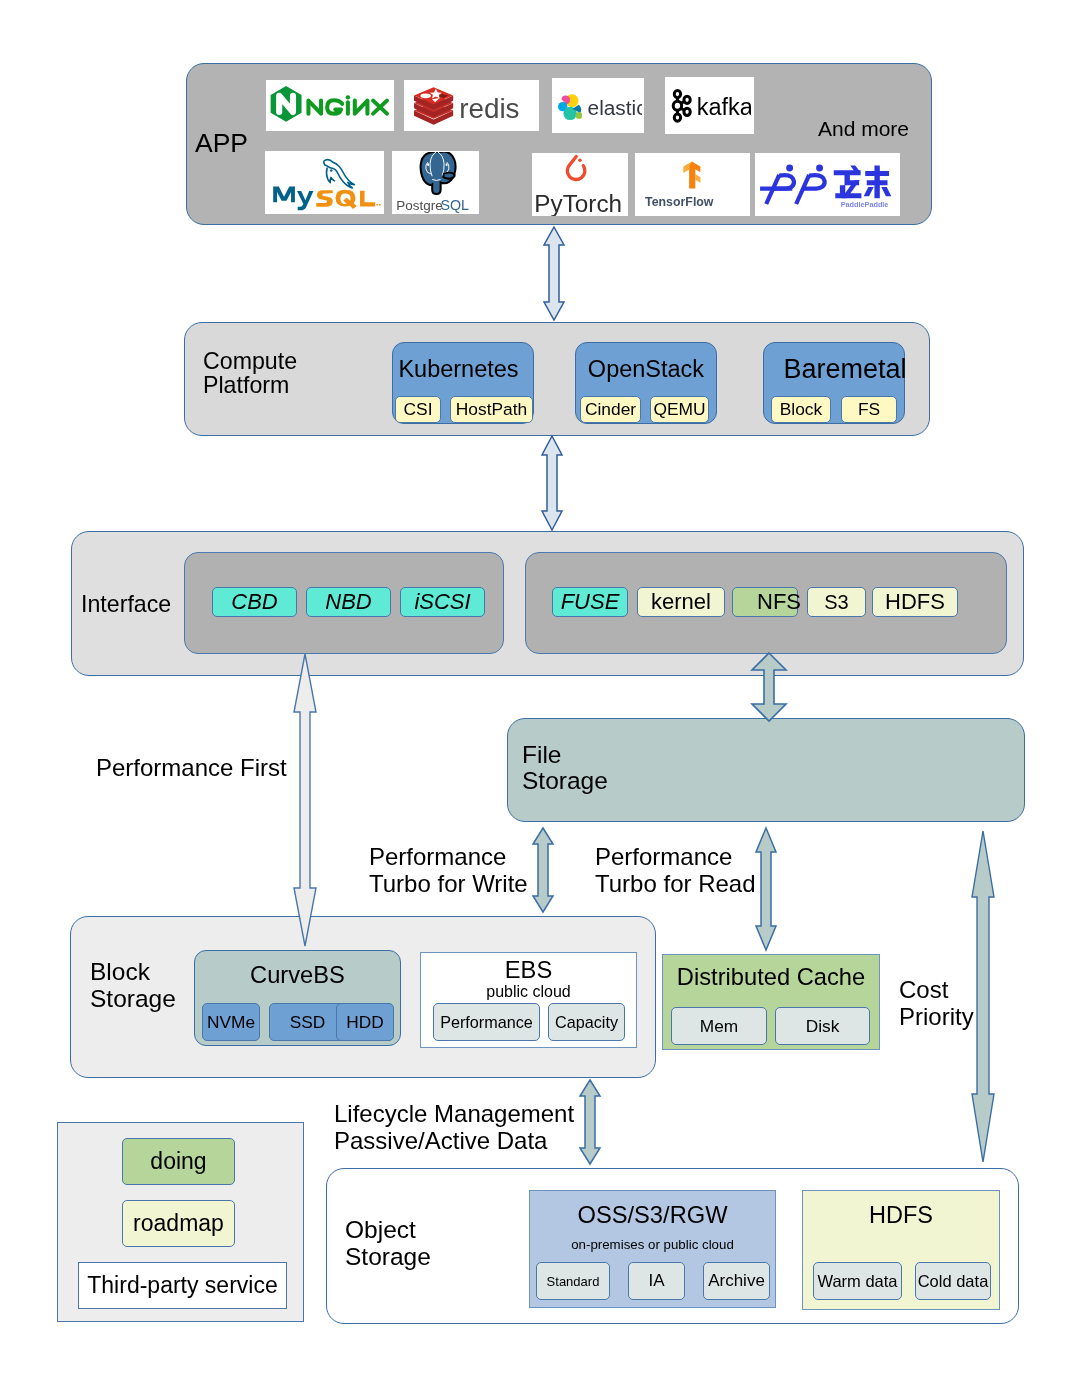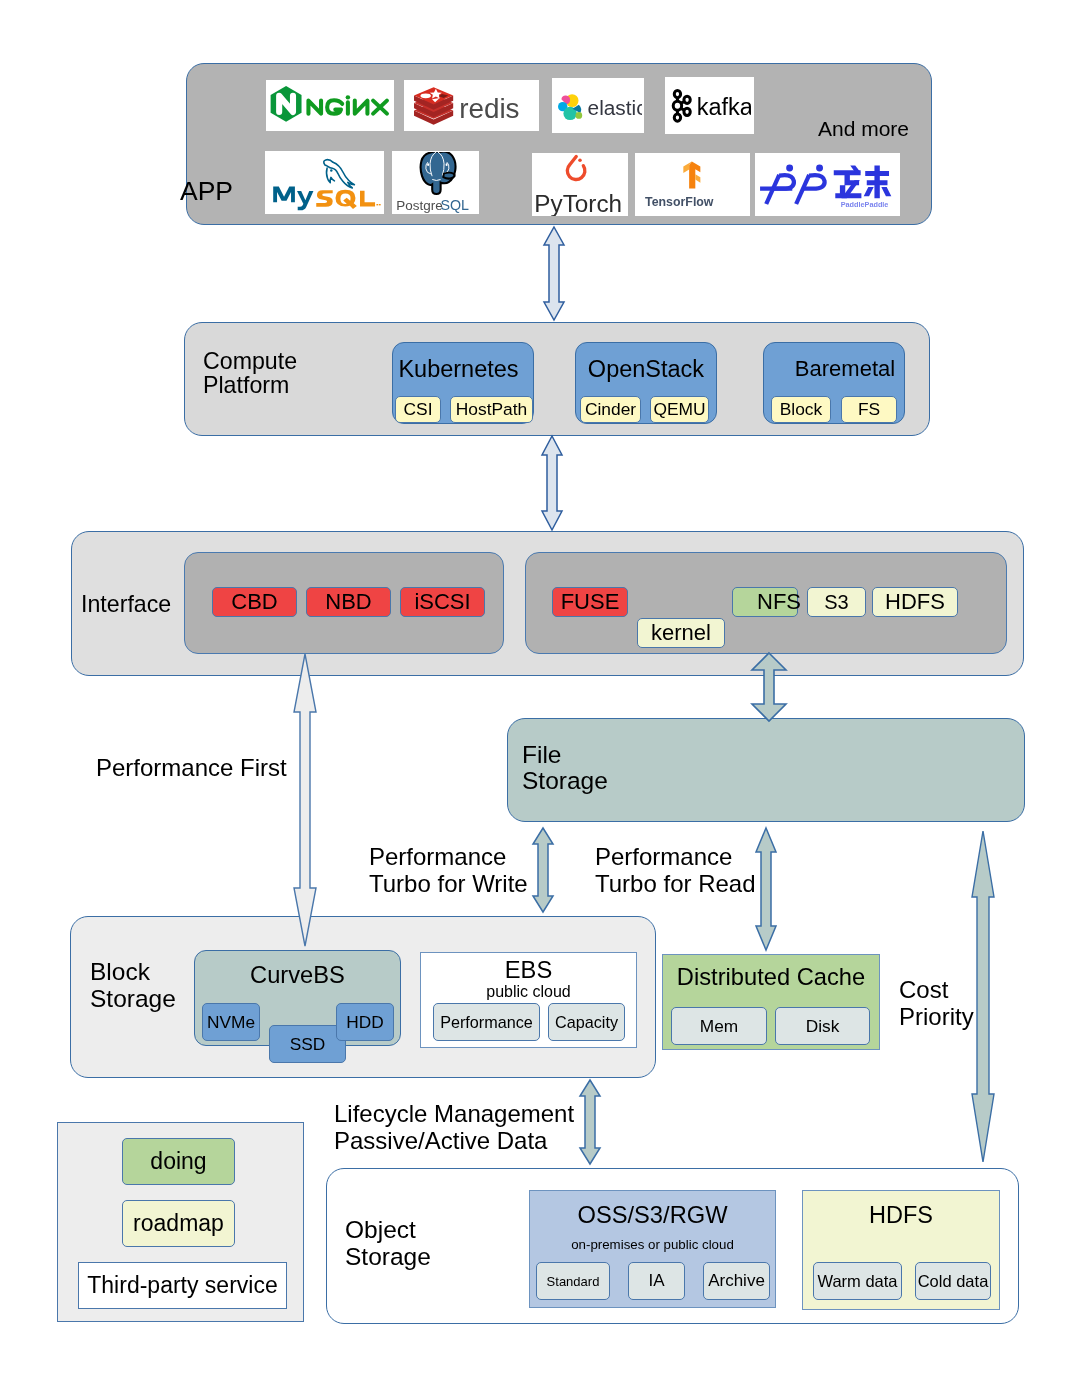--- a/index.html
+++ b/index.html
@@ -26,35 +26,35 @@
   .box-blue{background:#6fa0d4;border:1.2px solid #3b6ea5;border-radius:12px;}
   .box-teal{background:#b7cbc8;border:1.2px solid #3b6ea5;border-radius:12px;}
   .box-green{background:#b5d59b;border:1.2px solid #6d93bf;}
   .box-yellow{background:#f2f5d2;border:1.2px solid #6d93bf;}
   .box-bluegray{background:#b4c7e2;border:1.2px solid #6d93bf;}
   .box-white{background:#ffffff;border:1.2px solid #6d93bf;}
 
   
   .tag{border:1.1px solid #4a77ab;border-radius:5px;background:#fef9c3;
        display:flex;align-items:center;justify-content:center;white-space:nowrap;}
-  .tag-lblue{background:#ef4444;}
+  .tag-lblue{background:#5eead4;font-style:italic;}
   .tag-dblue{background:#6fa0d4;}
   .tag-pale{background:#dde5e5;}
   .tag-yellow{background:#f2f5d2;}
   .tag-green{background:#b5d59b;}
 
   .lbl{line-height:1.18;}
   .logo-card{background:#ffffff;display:flex;align-items:center;justify-content:center;overflow:hidden;}
 </style>
 </head>
 <body>
 <div id="stage">
 
   <div class="abs panel panel-app" style="left:186px;top:63px;width:746px;height:162px;"></div>
-  <div class="abs lbl" style="left:180px;top:128px;width:54px;font-size:26.5px;text-align:left;margin-top:48px;">APP</div>
+  <div class="abs lbl" style="left:195px;top:128px;width:54px;font-size:26.5px;text-align:left;">APP</div>
   <div class="abs lbl" style="left:818px;top:117px;width:94px;font-size:21px;text-align:left;">And more</div>
 
   <div class="abs logo-card" style="left:266px;top:80px;width:128px;height:51px;">
     <svg width="122" height="41" viewBox="0 0 300 100">
       <path d="M42 2 L80 24 L80 68 L42 90 L4 68 L4 24 Z" fill="#099639"></path>
       <g stroke="#ffffff" stroke-width="15" stroke-linecap="round" stroke-linejoin="round" fill="none">
         <path d="M25 66 L25 26 L59 66 L59 26"></path>
       </g>
       <g fill="none" stroke="#109b20" stroke-width="10" stroke-linecap="round" stroke-linejoin="round">
         <path d="M97 70 L97 38 L128 70 L128 38"></path>
@@ -231,55 +231,55 @@
   <div class="abs ctr" style="left:392px;top:348px;width:133px;height:42px;font-size:23.5px;">Kubernetes</div>
   <div class="abs tag" style="left:395px;top:396px;width:46px;height:27px;font-size:17.4px;">CSI</div>
   <div class="abs tag" style="left:450px;top:396px;width:83px;height:27px;font-size:17.4px;">HostPath</div>
 
   <div class="abs box-blue" style="left:575px;top:342px;width:142px;height:82px;"></div>
   <div class="abs ctr" style="left:575px;top:348px;width:142px;height:42px;font-size:23.5px;">OpenStack</div>
   <div class="abs tag" style="left:580px;top:396px;width:61px;height:27px;font-size:17.4px;">Cinder</div>
   <div class="abs tag" style="left:650px;top:396px;width:59px;height:27px;font-size:17.4px;">QEMU</div>
 
   <div class="abs box-blue" style="left:763px;top:342px;width:142px;height:82px;"></div>
-  <div class="abs ctr" style="left:763px;top:348px;width:164px;height:42px;font-size:22px;">Baremetal</div>
+  <div class="abs ctr" style="left:763px;top:348px;width:164px;height:42px;font-size:27px;">Baremetal</div>
   <div class="abs tag" style="left:771px;top:396px;width:60px;height:27px;font-size:17.4px;">Block</div>
   <div class="abs tag" style="left:841px;top:396px;width:56px;height:27px;font-size:17.4px;">FS</div>
 
   <div class="abs panel" style="left:71px;top:531px;width:953px;height:145px;background:#dfdfdf;"></div>
   <div class="abs" style="left:81px;top:591px;font-size:23.2px;">Interface</div>
 
   <div class="abs grp-dark" style="left:184px;top:552px;width:320px;height:102px;"></div>
   <div class="abs tag tag-lblue" style="left:212px;top:587px;width:85px;height:30px;font-size:22px;">CBD</div>
   <div class="abs tag tag-lblue" style="left:306px;top:587px;width:85px;height:30px;font-size:22px;">NBD</div>
   <div class="abs tag tag-lblue" style="left:400px;top:587px;width:85px;height:30px;font-size:22px;">iSCSI</div>
 
   <div class="abs grp-dark" style="left:525px;top:552px;width:482px;height:102px;"></div>
   <div class="abs tag tag-lblue" style="left:552px;top:587px;width:76px;height:30px;font-size:22px;">FUSE</div>
-  <div class="abs tag tag-yellow" style="left:637px;top:618px;width:88px;height:30px;font-size:22px;">kernel</div>
+  <div class="abs tag tag-yellow" style="left:637px;top:587px;width:88px;height:30px;font-size:22px;">kernel</div>
   <div class="abs tag tag-green" style="left:732px;top:587px;width:66px;height:30px;font-size:22px;padding-left:28px;">NFS</div>
   <div class="abs tag tag-yellow" style="left:807px;top:587px;width:59px;height:30px;font-size:20px;text-align:center;">S3</div>
   <div class="abs tag tag-yellow" style="left:872px;top:587px;width:86px;height:30px;font-size:22px;">HDFS</div>
 
   <div class="abs panel panel-teal" style="left:507px;top:718px;width:518px;height:104px;"></div>
   <div class="abs lbl" style="left:522px;top:742px;font-size:24.5px;line-height:26px;">
     <div>File</div>
     <div>Storage</div>
   </div>
 
   <div class="abs panel panel-lgray" style="left:70px;top:916px;width:586px;height:162px;"></div>
   <div class="abs lbl" style="left:90px;top:958px;font-size:24.5px;line-height:27px;">
     <div>Block</div>
     <div>Storage</div>
   </div>
 
   <div class="abs box-teal" style="left:194px;top:950px;width:207px;height:96px;"></div>
   <div class="abs ctr" style="left:194px;top:954px;width:207px;height:42px;font-size:23.7px;">CurveBS</div>
   <div class="abs tag tag-dblue" style="left:202px;top:1003px;width:58px;height:38px;font-size:17.3px;">NVMe</div>
-  <div class="abs tag tag-dblue" style="left:269px;top:1003px;width:77px;height:38px;font-size:17.3px;margin-top:22px;">SSD</div>
+  <div class="abs tag tag-dblue" style="left:269px;top:1003px;width:77px;height:38px;font-size:17.3px;">SSD</div>
   <div class="abs tag tag-dblue" style="left:336px;top:1003px;width:58px;height:38px;font-size:17.3px;">HDD</div>
 
   <div class="abs box-white" style="left:420px;top:952px;width:217px;height:96px;"></div>
   <div class="abs ctr" style="left:420px;top:954px;width:217px;height:32px;font-size:23.7px;">EBS</div>
   <div class="abs ctr" style="left:420px;top:982px;width:217px;height:20px;font-size:16px;">public cloud</div>
   <div class="abs tag tag-pale" style="left:433px;top:1003px;width:107px;height:38px;font-size:16.2px;">Performance</div>
   <div class="abs tag tag-pale" style="left:548px;top:1003px;width:77px;height:38px;font-size:16.2px;">Capacity</div>
 
   <div class="abs box-green" style="left:662px;top:954px;width:218px;height:96px;"></div>
   <div class="abs ctr" style="left:662px;top:958px;width:218px;height:38px;font-size:23.7px;">Distributed Cache</div>

